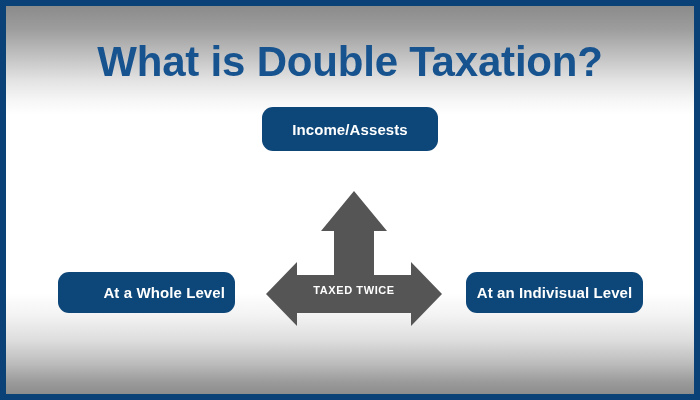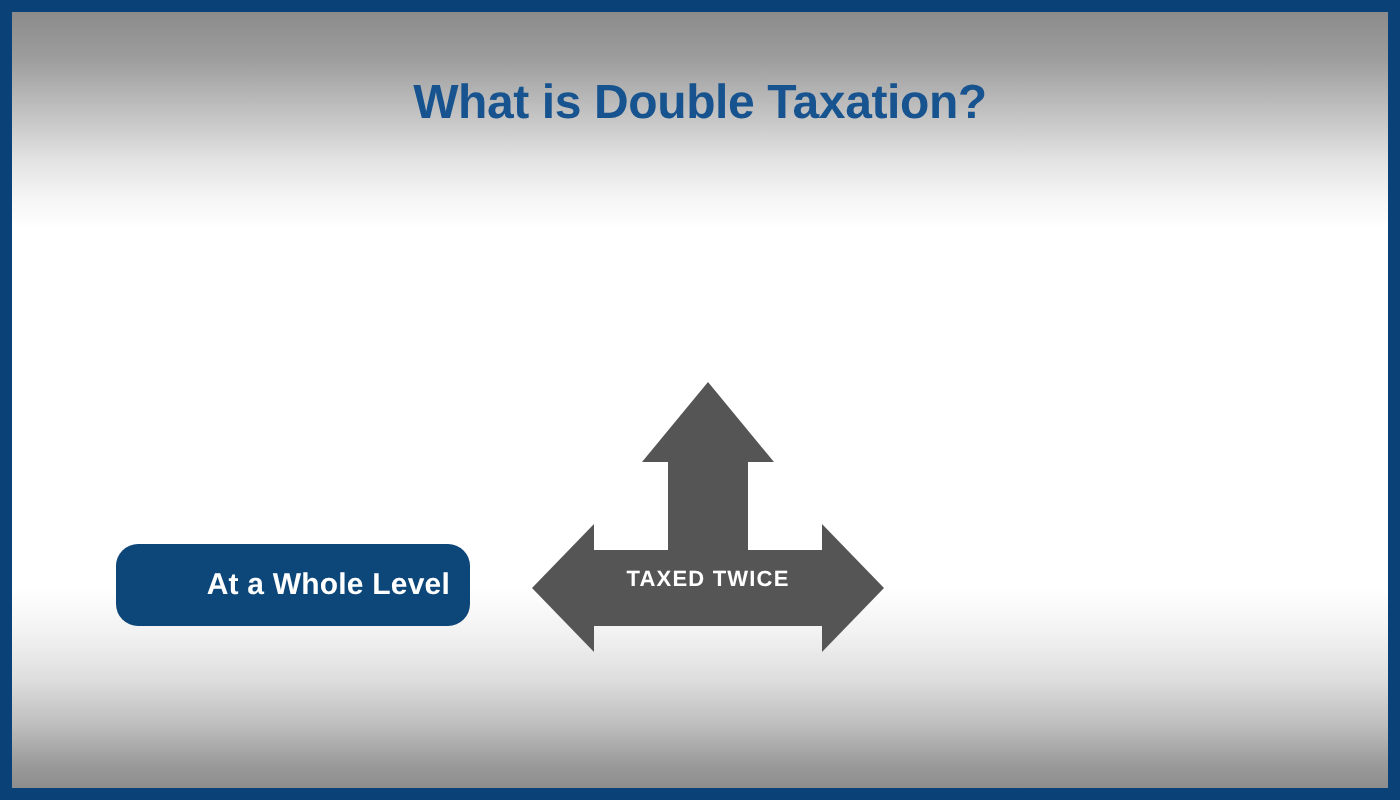--- a/index.html
+++ b/index.html
@@ -41,21 +41,21 @@
     overflow: hidden;
   }
 
   
   .title {
     position: absolute;
     left: 0;
     top: 32px;
     width: 688px;
     text-align: center;
-    font-size: 24px;
+    font-size: 42px;
     font-weight: bold;
     letter-spacing: -0.2px;
     color: #17538f;
     white-space: nowrap;
   }
 
   
   .node {
     position: absolute;
     background: #0d4678;
@@ -103,25 +103,31 @@
   }
 </style>
 </head>
 <body>
 
 <div id="infographic">
   <div class="canvas">
 
     <div class="title">What is Double Taxation?</div>
 
+    <div class="node node-top">
+      <span>Income/Assests</span>
+    </div>
 
     <div class="node node-left">
       <span>At a Whole Level</span>
     </div>
 
+    <div class="node node-right">
+      <span>At an Indivisual Level</span>
+    </div>
 
     <div class="arrow-wrap">
       <svg viewBox="0 0 200 145" xmlns="http://www.w3.org/2000/svg" aria-hidden="true">
 
         <path d="M 67 47 L 100 7 L 133 47 L 120 47 L 120 91 L 80 91 L 80 47 Z" fill="#555555"></path>
 
         <path d="M 43 91 L 43 78 L 12 110 L 43 142 L 43 129 L 157 129 L 157 142 L 188 110 L 157 78 L 157 91 Z" fill="#555555"></path>
       </svg>
     </div>
 

